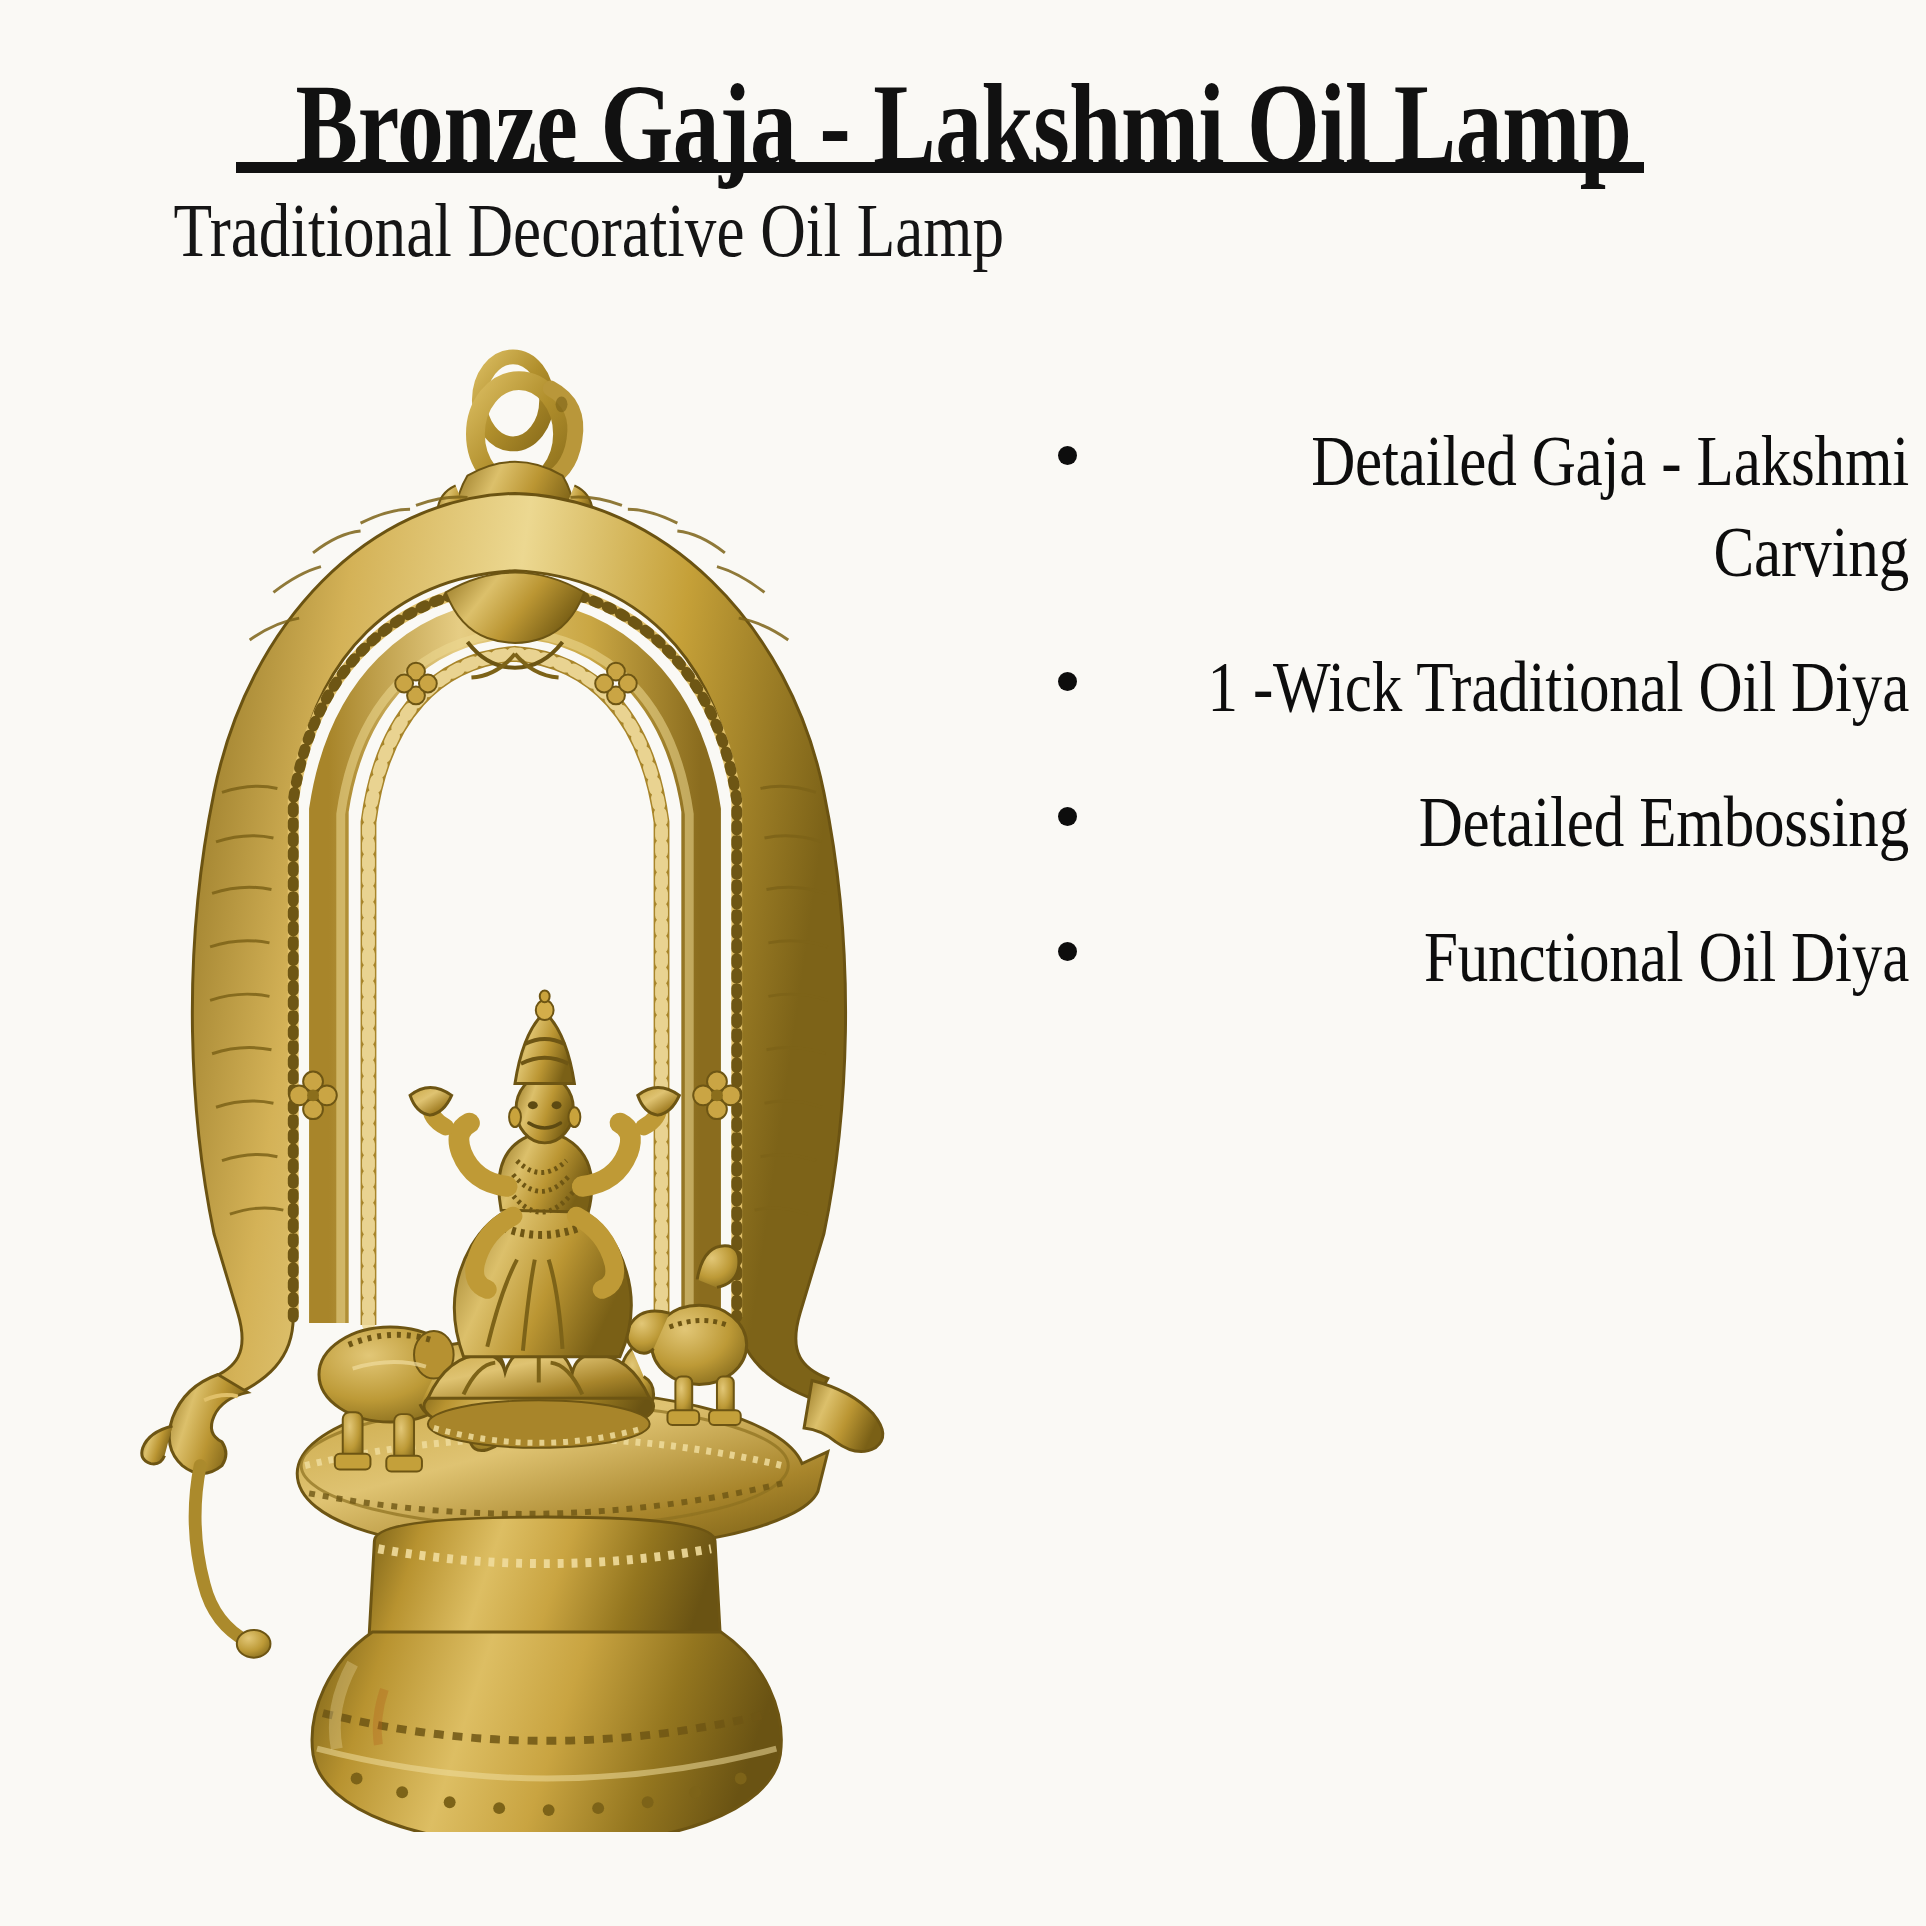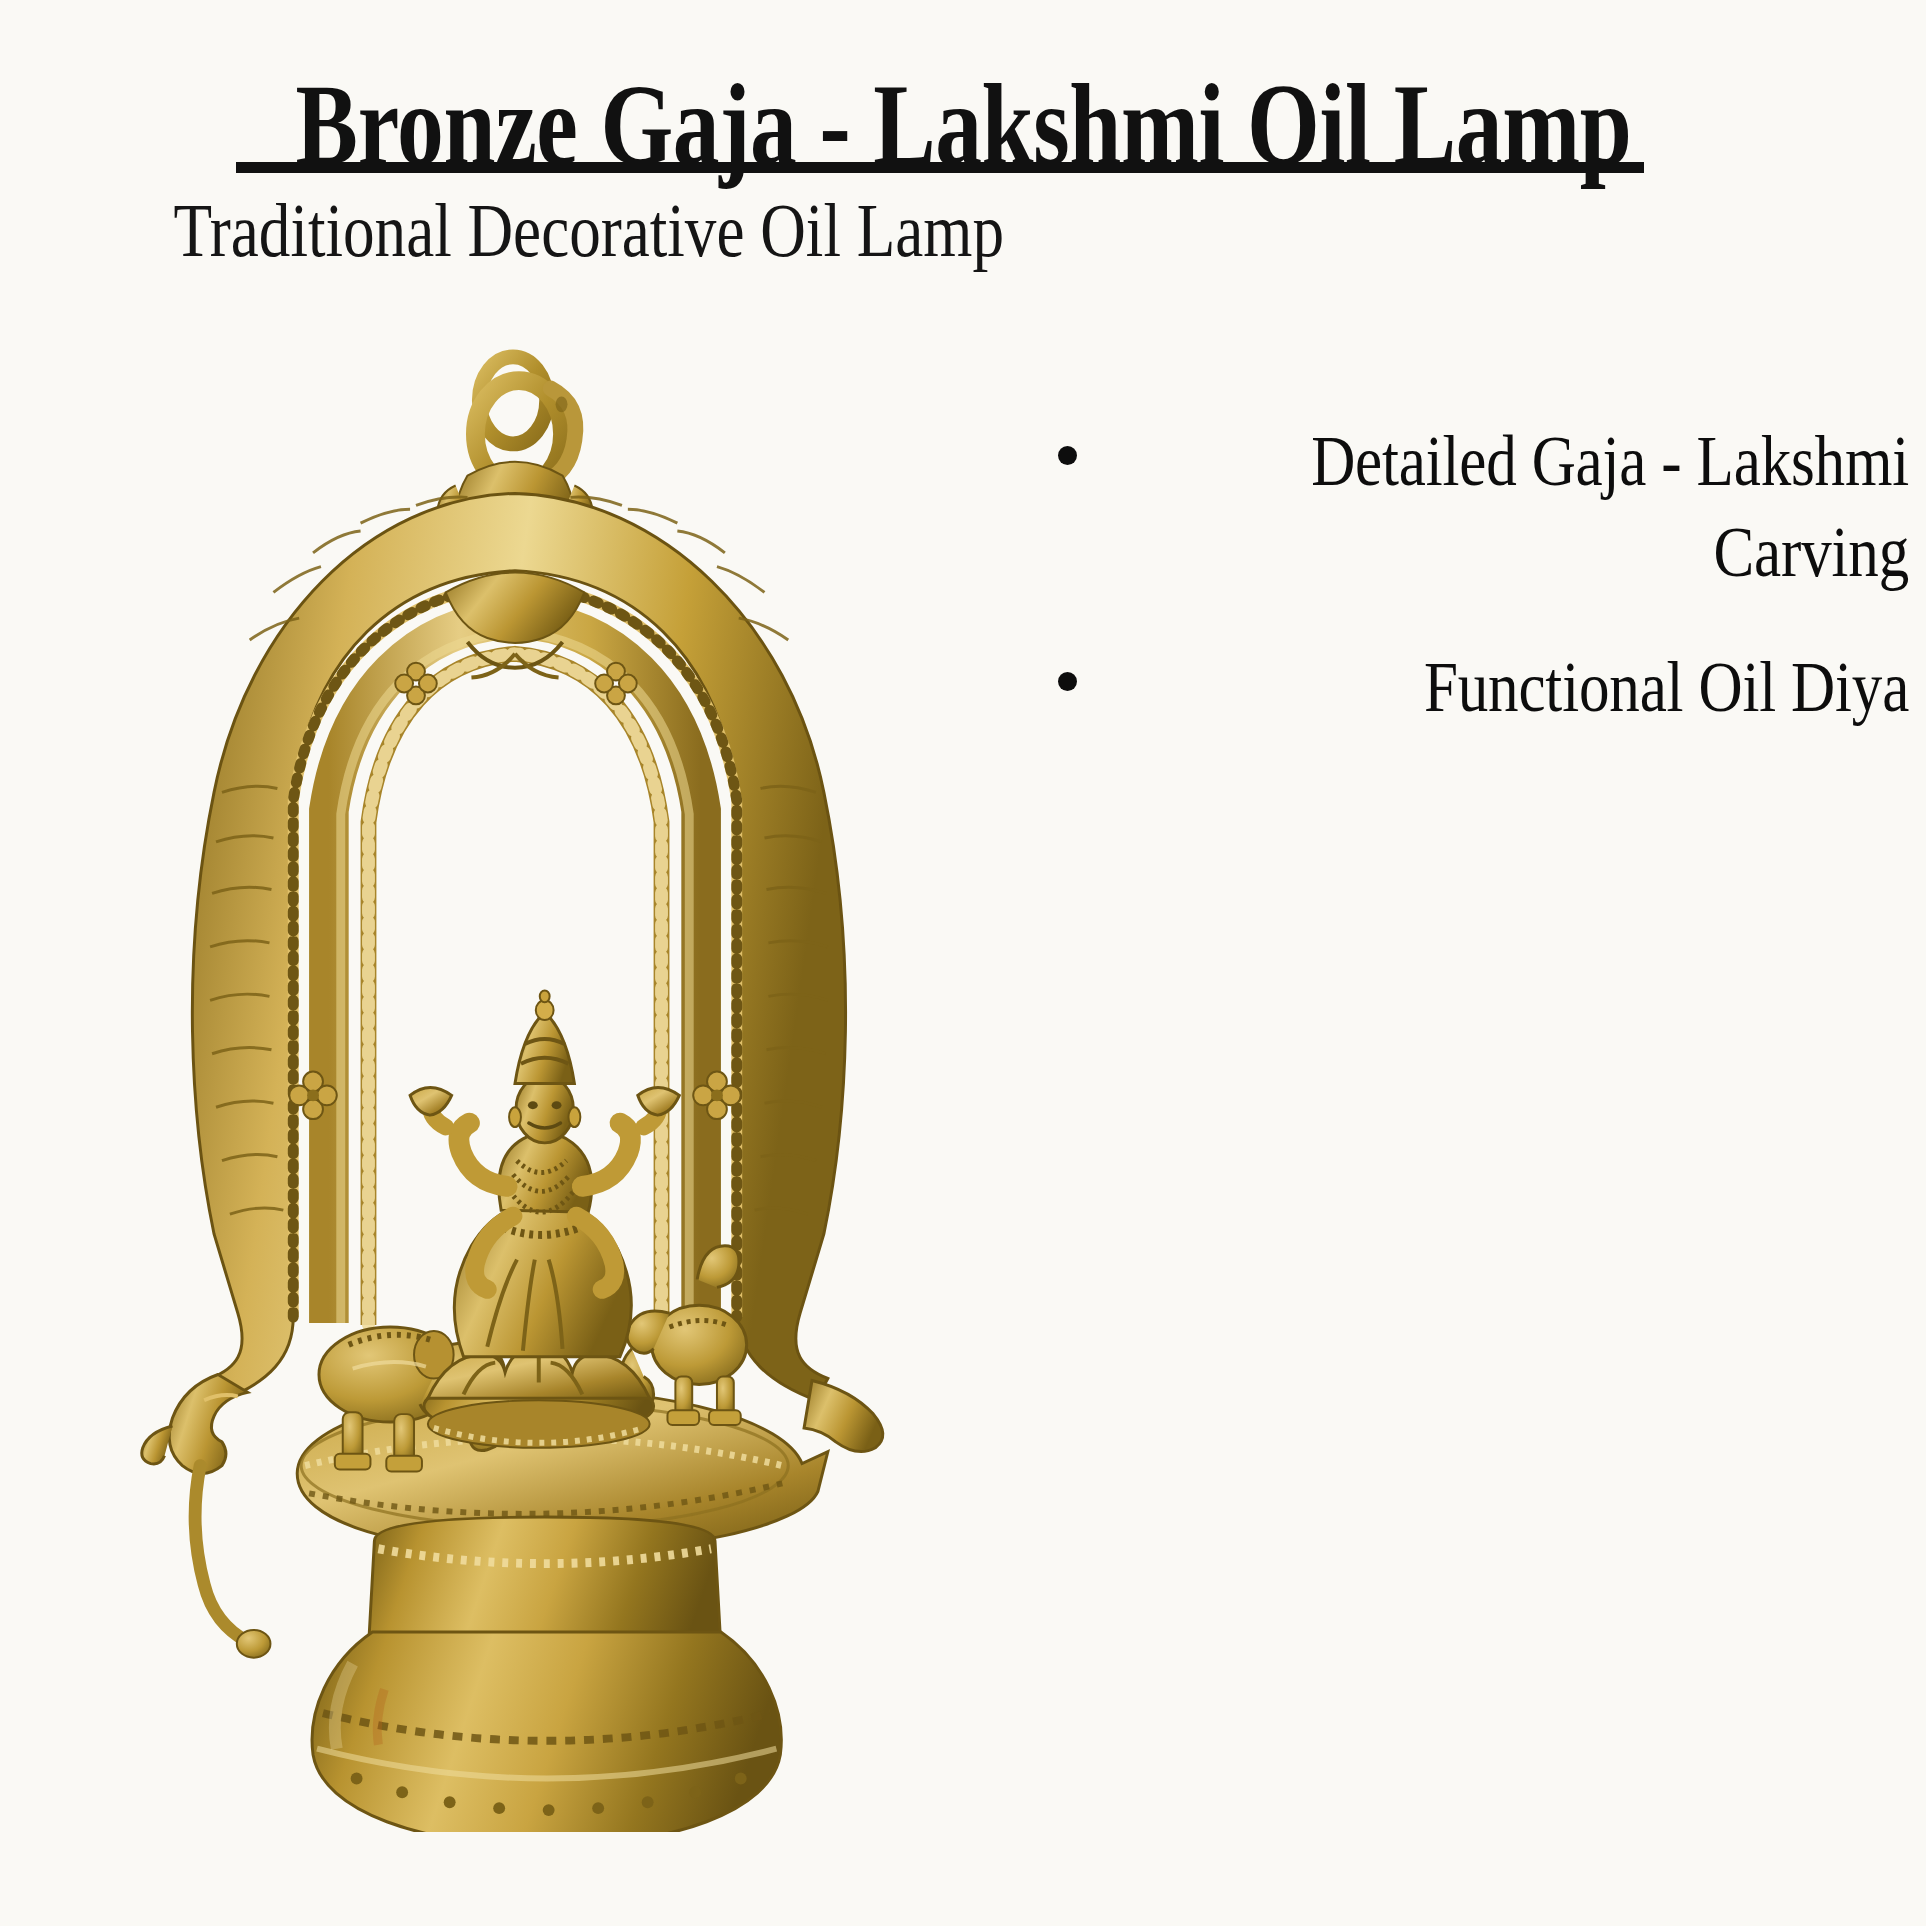--- a/index.html
+++ b/index.html
@@ -417,20 +417,28 @@
         <path d="M268 1376 q-10 30 -6 56" fill="none" stroke="#b5651d" stroke-width="9" opacity="0.35"></path>
       </g>
     </svg>
   </div>
 
   <div class="features">
     <div class="feature">
       <span class="bullet"></span>
       <span class="ftext">Detailed Gaja - Lakshmi Carving</span>
     </div>
+    <div class="feature">
+      <span class="bullet"></span>
+      <span class="ftext">1 -Wick Traditional Oil Diya</span>
+    </div>
+    <div class="feature">
+      <span class="bullet"></span>
+      <span class="ftext">Detailed Embossing</span>
+    </div>
     <div class="feature indent">
       <span class="bullet"></span>
       <span class="ftext"> Functional Oil Diya</span>
     </div>
   </div>
 
 </div>
 
 
 </body></html>

